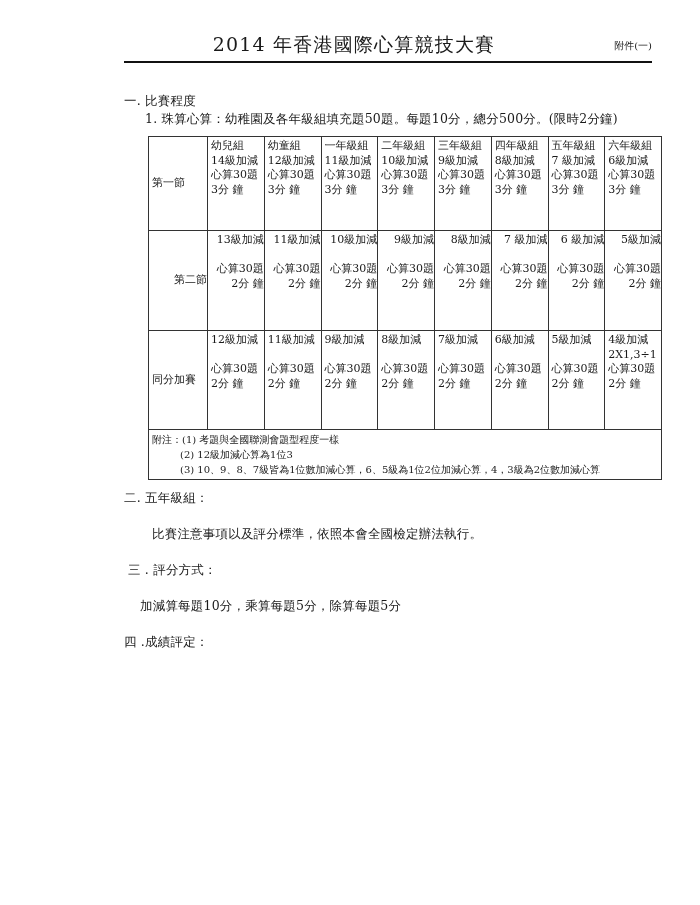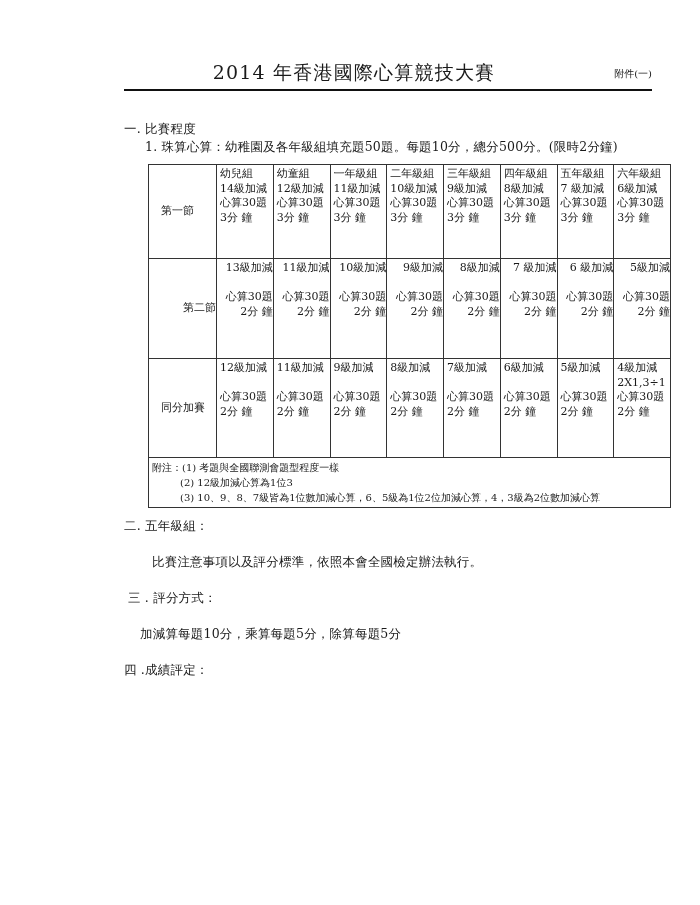--- a/index.html
+++ b/index.html
@@ -15,21 +15,20 @@
     color: #1a1a1a;
     position: relative;
     overflow: hidden;
   }
 
   .page {
     position: absolute;
     left: 0; top: 0;
     width: 700px;
     height: 704px;
-    margin-top: 28px;
   }
 
   
   .header {
     position: absolute;
     left: 124px;
     top: 30px;
     width: 528px;
     height: 34px;
   }
@@ -108,21 +107,21 @@
     font-size: 11px;
     line-height: 14.6px;
     white-space: nowrap;
     letter-spacing: 0;
     overflow: hidden;
   }
   .grade-table td.rowlabel {
     width: 55px;
     vertical-align: middle;
     text-align: left;
-    padding-left: 12px;
+    padding-left: 3px;
   }
   .grade-table td.cell {
     width: 52.75px;
     vertical-align: top;
   }
   .grade-table tr.r1 td { height: 89px; }
   .grade-table tr.r2 td { height: 95px; text-align: right; }
   .grade-table tr.r3 td { height: 94px; }
 
   .cell-line { display: block; }

